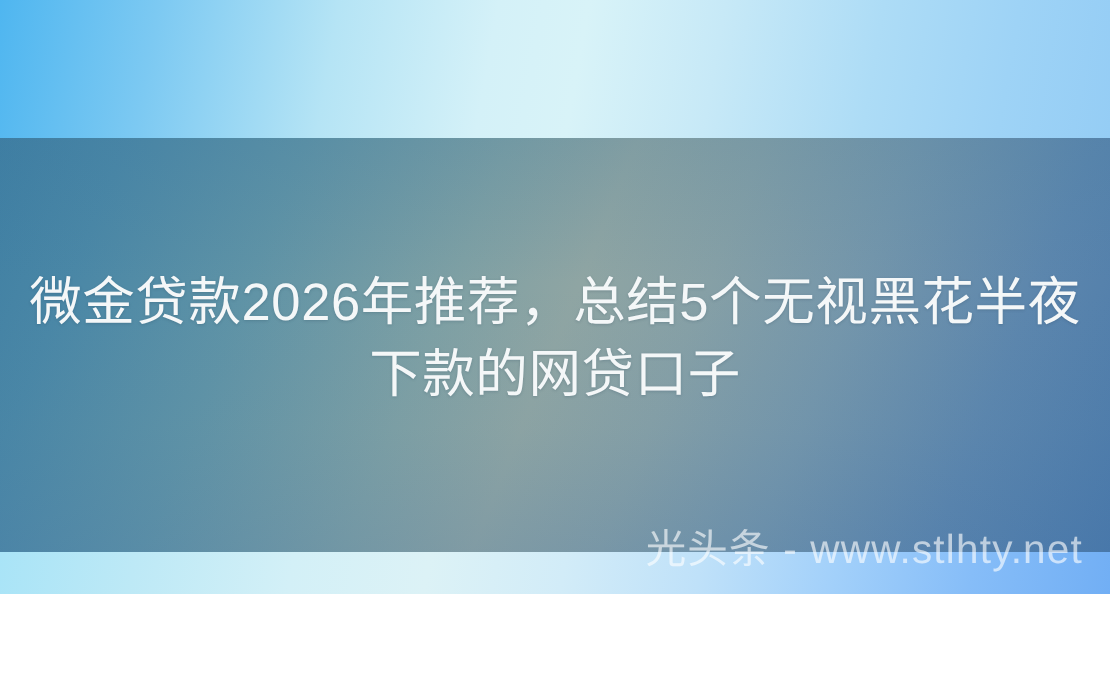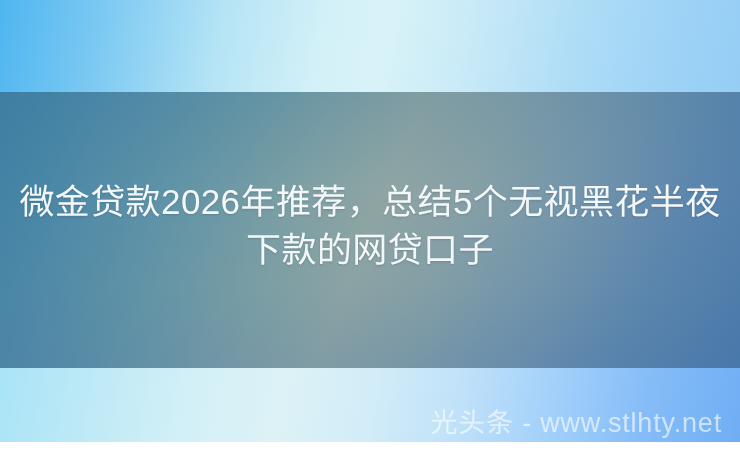--- a/index.html
+++ b/index.html
@@ -5,21 +5,21 @@
 <style>
   html, body {
     margin: 0;
     padding: 0;
     background: #ffffff;
   }
 
   #canvas {
     position: relative;
     width: 740px;
-    height: 442px;
+    height: 396px;
     overflow: hidden;
     font-family: "Liberation Sans", "DejaVu Sans", sans-serif;
     -webkit-font-smoothing: antialiased;
   }
 
   
   .band {
     position: absolute;
     left: 0;
     width: 100%;
@@ -103,21 +103,21 @@
     text-shadow: 0 1px 2px rgba(30,60,80,0.22);
     white-space: pre-line;
     padding: 0 14px;
     box-sizing: border-box;
   }
 
   
   #watermark {
     position: absolute;
     right: 18px;
-    bottom: 3px;
+    bottom: 14px;
     font-size: 27px;
     line-height: 32px;
     color: rgba(255, 255, 255, 0.62);
     letter-spacing: 0.8px;
     font-weight: 400;
     white-space: nowrap;
     user-select: none;
   }
 </style>
 </head>

